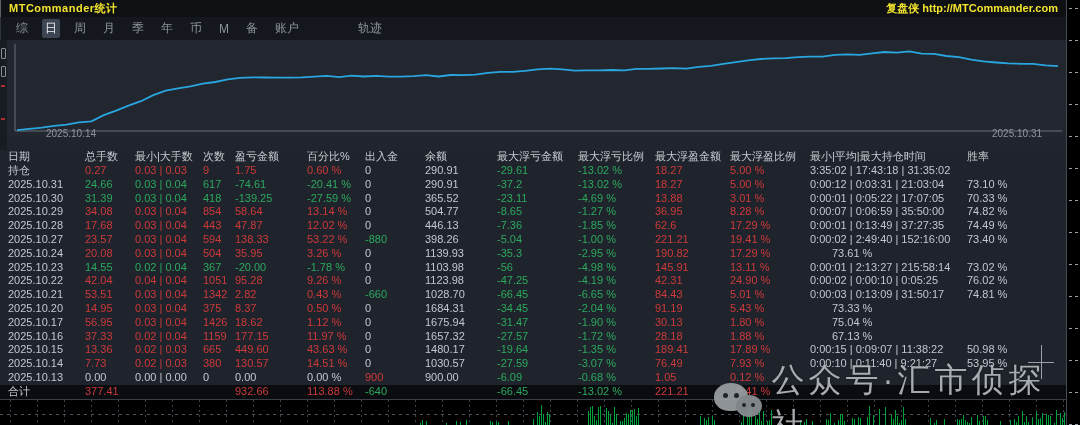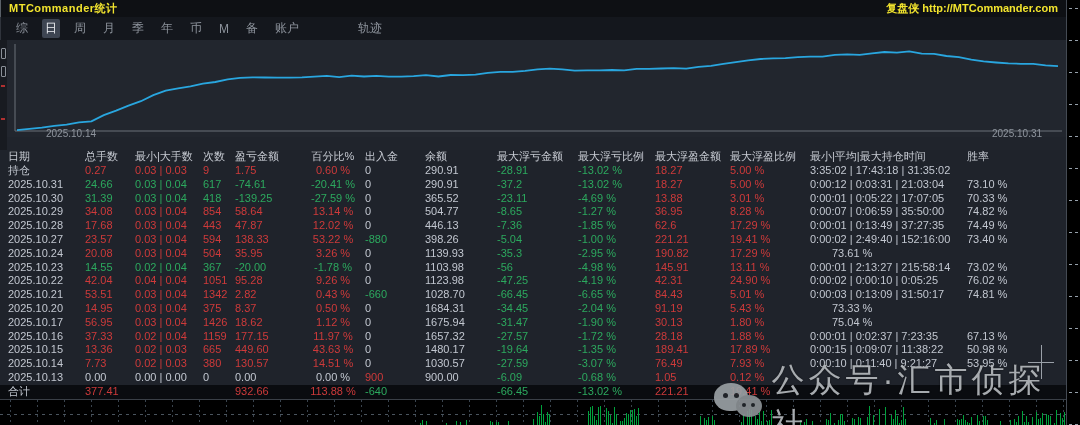--- a/index.html
+++ b/index.html
@@ -29,21 +29,21 @@
   .axis-label.start { left:46px; }
   .axis-label.end { left:992px; }
 
   
   .tablewrap { position:absolute; left:0; top:150px; width:1066px; background:#1f232b; }
   .trow { display:grid; height:13.8px; align-items:center;
     grid-template-columns:77px 50px 68px 32px 72px 58px 60px 72px 81px 77px 75px 80px 135px 110px;
     padding-left:8px; font-size:11px; line-height:13.8px; white-space:nowrap; }
   .trow.head { height:14px; color:#c7cbd3; }
   .cell { overflow:visible; }
-  .cell.c5 { text-align:center; padding-right:6px; }
+  .cell.c5 { text-align:left; padding-right:6px; }
   .cell.c13 { padding-left:22px; }
   .cw { color:#c2c7d0; } .cr { color:#ce3a3a; } .cg { color:#2ca95e; }
   .trow.total { background:#0a0c10; height:14px; }
 
   
   .bottomstrip { position:absolute; left:0; top:399px; width:1080px; height:26px;
     background:#000; border-top:1px solid #3a3f47; overflow:hidden; }
   .vgrid { position:absolute; top:0; width:1px; height:26px;
     background:repeating-linear-gradient(180deg,#39434d 0 2px,transparent 2px 5px); }
   .hgrid { position:absolute; left:0; top:14px; width:1080px; height:1px;
@@ -129,21 +129,21 @@
       </div>
       <div class="trow ">
         <span class="cell c0 cw">持仓</span>
         <span class="cell c1 cr">0.27</span>
         <span class="cell c2 cr">0.03 | 0.03</span>
         <span class="cell c3 cr">9</span>
         <span class="cell c4 cr">1.75</span>
         <span class="cell c5 cr">0.60 %</span>
         <span class="cell c6 cw">0</span>
         <span class="cell c7 cw">290.91</span>
-        <span class="cell c8 cg">-28.91</span>
+        <span class="cell c8 cg">-29.61</span>
         <span class="cell c9 cg">-13.02 %</span>
         <span class="cell c10 cr">18.27</span>
         <span class="cell c11 cr">5.00 %</span>
         <span class="cell c12 cw">3:35:02 | 17:43:18 | 31:35:02</span>
         <span class="cell c13 cw"></span>
       </div>
       <div class="trow ">
         <span class="cell c0 cw">2025.10.31</span>
         <span class="cell c1 cg">24.66</span>
         <span class="cell c2 cg">0.03 | 0.04</span>
@@ -322,21 +322,20 @@
         <span class="cell c2 cr">0.02 | 0.04</span>
         <span class="cell c3 cr">1159</span>
         <span class="cell c4 cr">177.15</span>
         <span class="cell c5 cr">11.97 %</span>
         <span class="cell c6 cw">0</span>
         <span class="cell c7 cw">1657.32</span>
         <span class="cell c8 cg">-27.57</span>
         <span class="cell c9 cg">-1.72 %</span>
         <span class="cell c10 cr">28.18</span>
         <span class="cell c11 cr">1.88 %</span>
-        <span class="cell c12 cw">0:00:01 | 0:02:37 | 7:23:35</span>
         <span class="cell c13 cw">67.13 %</span>
       </div>
       <div class="trow ">
         <span class="cell c0 cw">2025.10.15</span>
         <span class="cell c1 cr">13.36</span>
         <span class="cell c2 cr">0.02 | 0.03</span>
         <span class="cell c3 cr">665</span>
         <span class="cell c4 cr">449.60</span>
         <span class="cell c5 cr">43.63 %</span>
         <span class="cell c6 cw">0</span>

